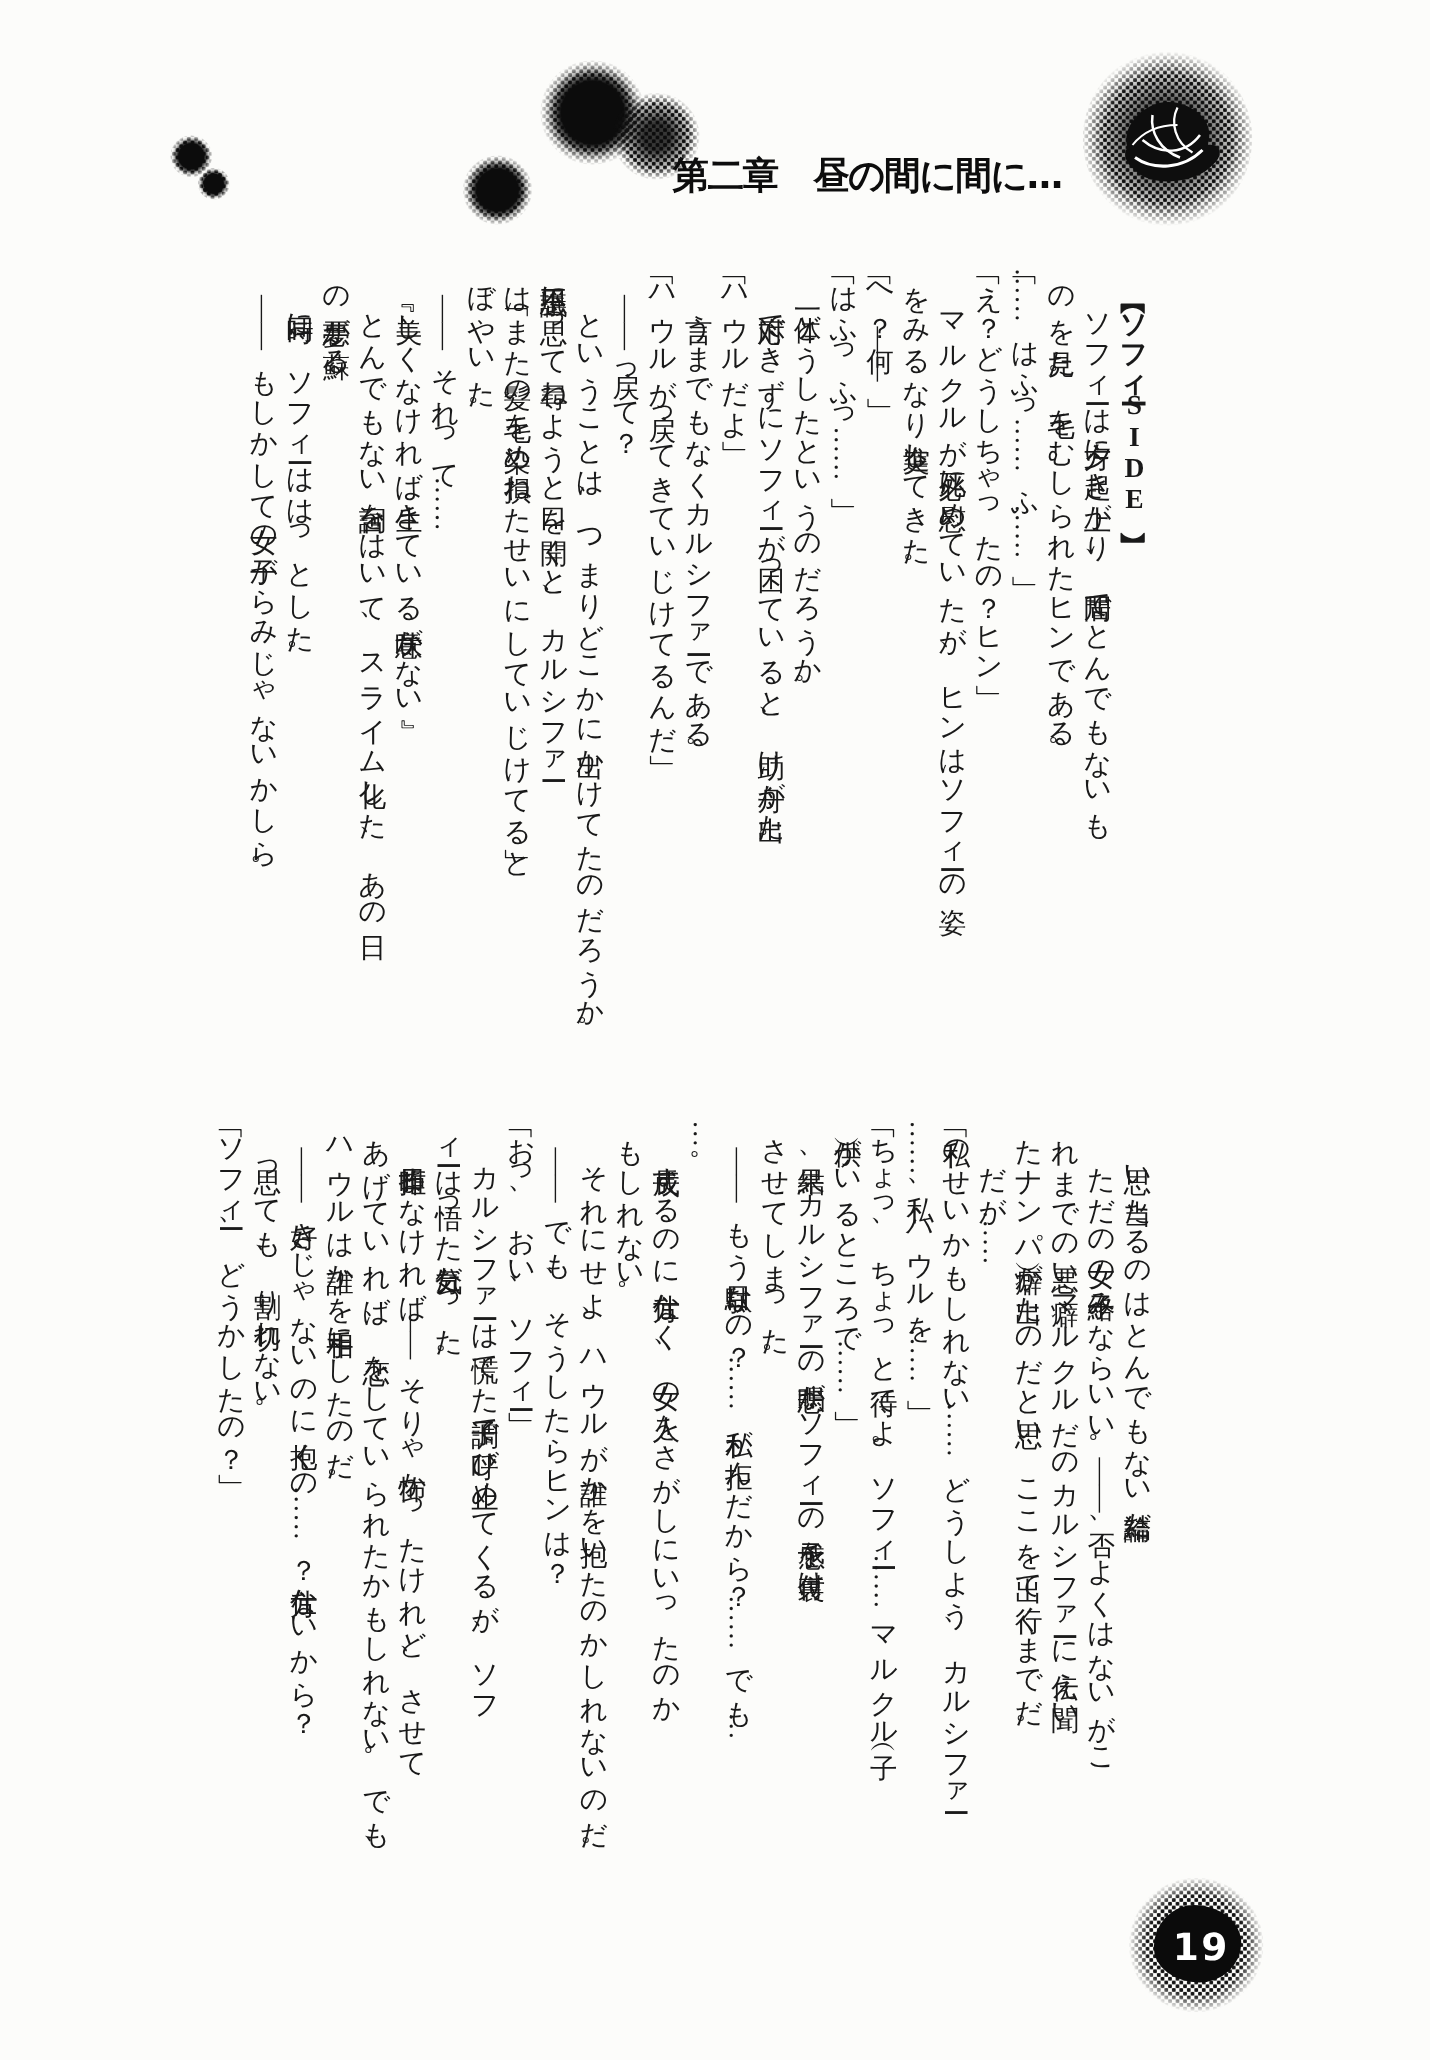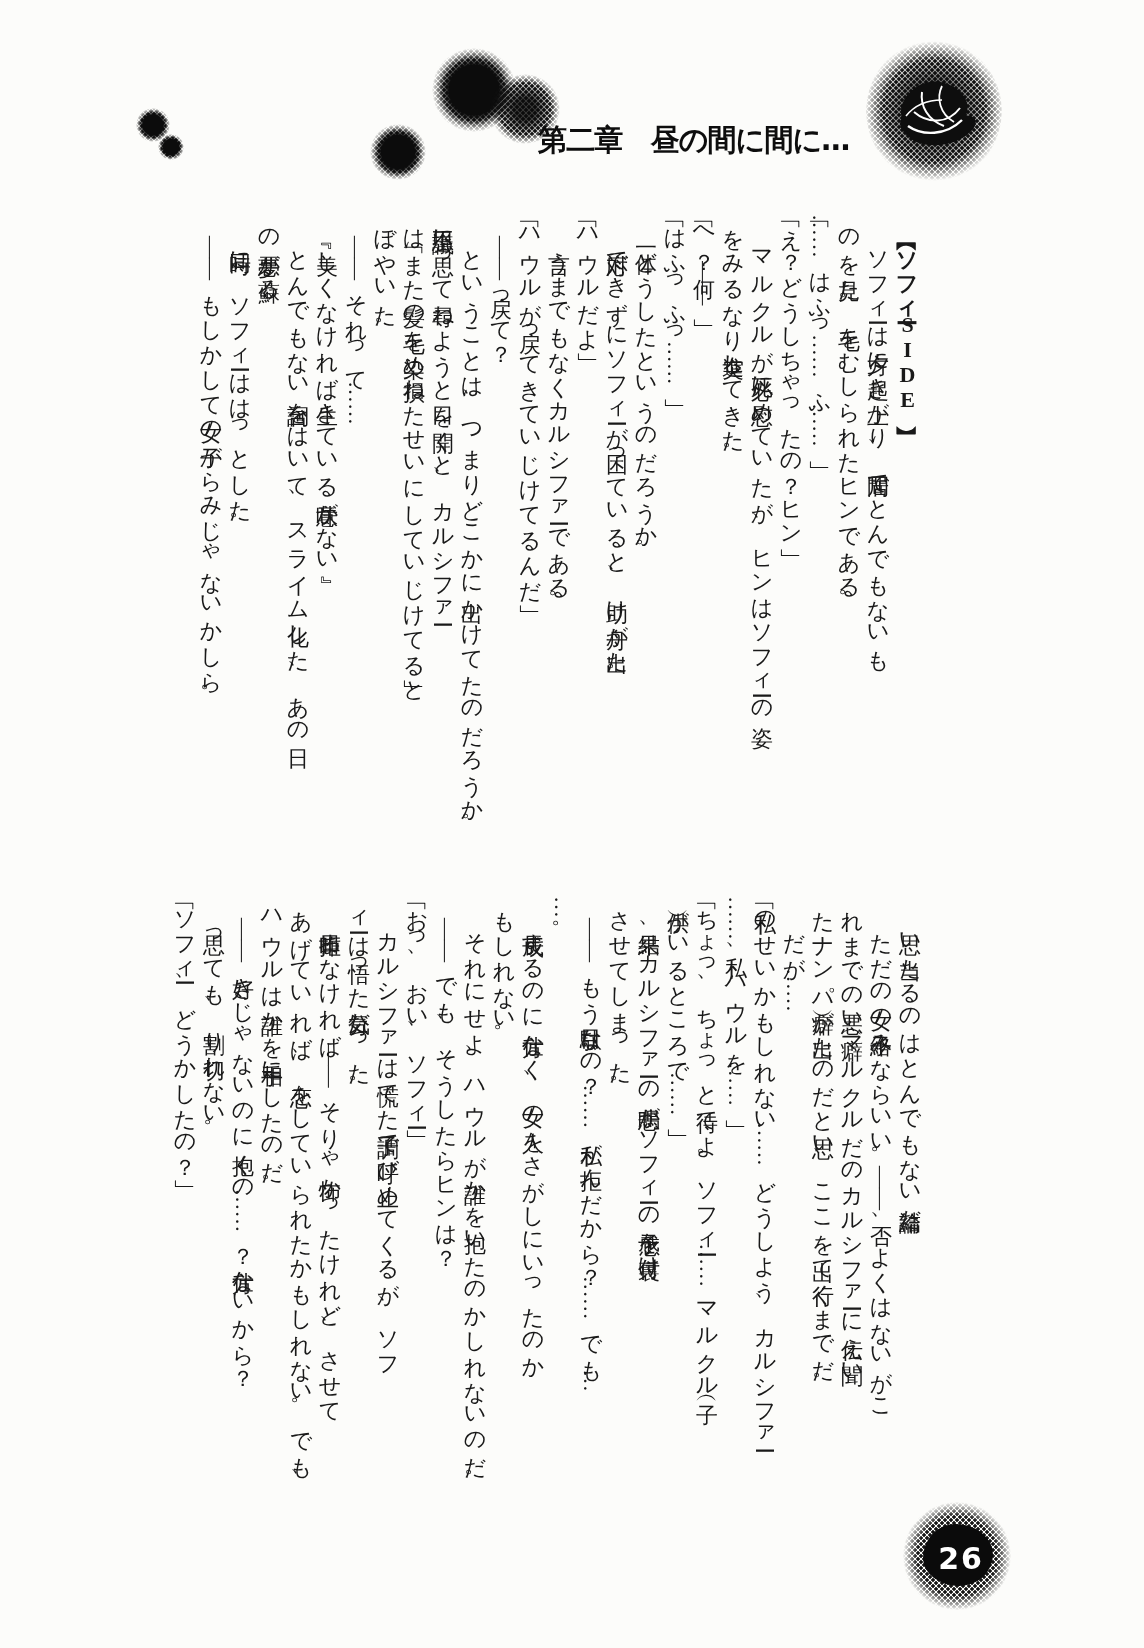--- a/index.html
+++ b/index.html
@@ -204,14 +204,14 @@
 
     <p class="tline ind">――好きじゃないのに抱くの……？仕方ないから？</p>
 
     <p class="tline ind">思っても、割り切れない。</p>
 
     <p class="tline">「ソフィー、どうかしたの？」</p>
   </div>
 
 <div class="ht" id="page-badge">
   <div id="page-blob"></div>
-  <div id="page-num">26</div>
+  <div id="page-num">19</div>
 </div>
 
 </body></html>

